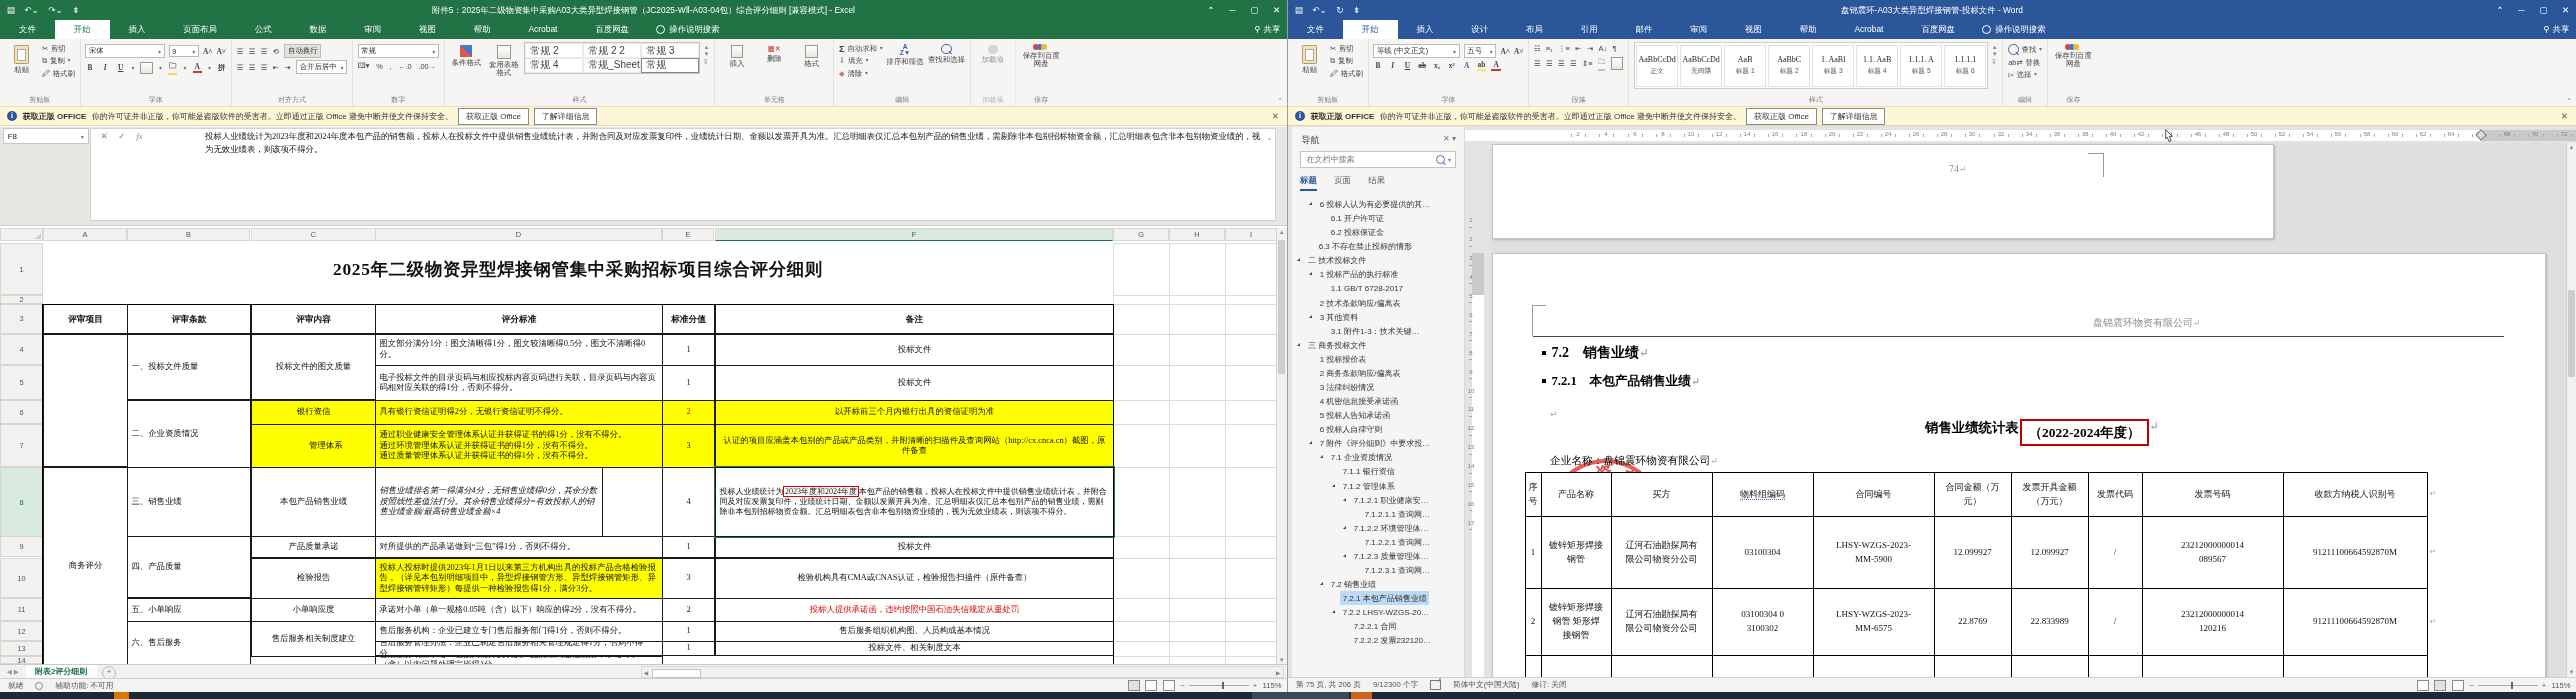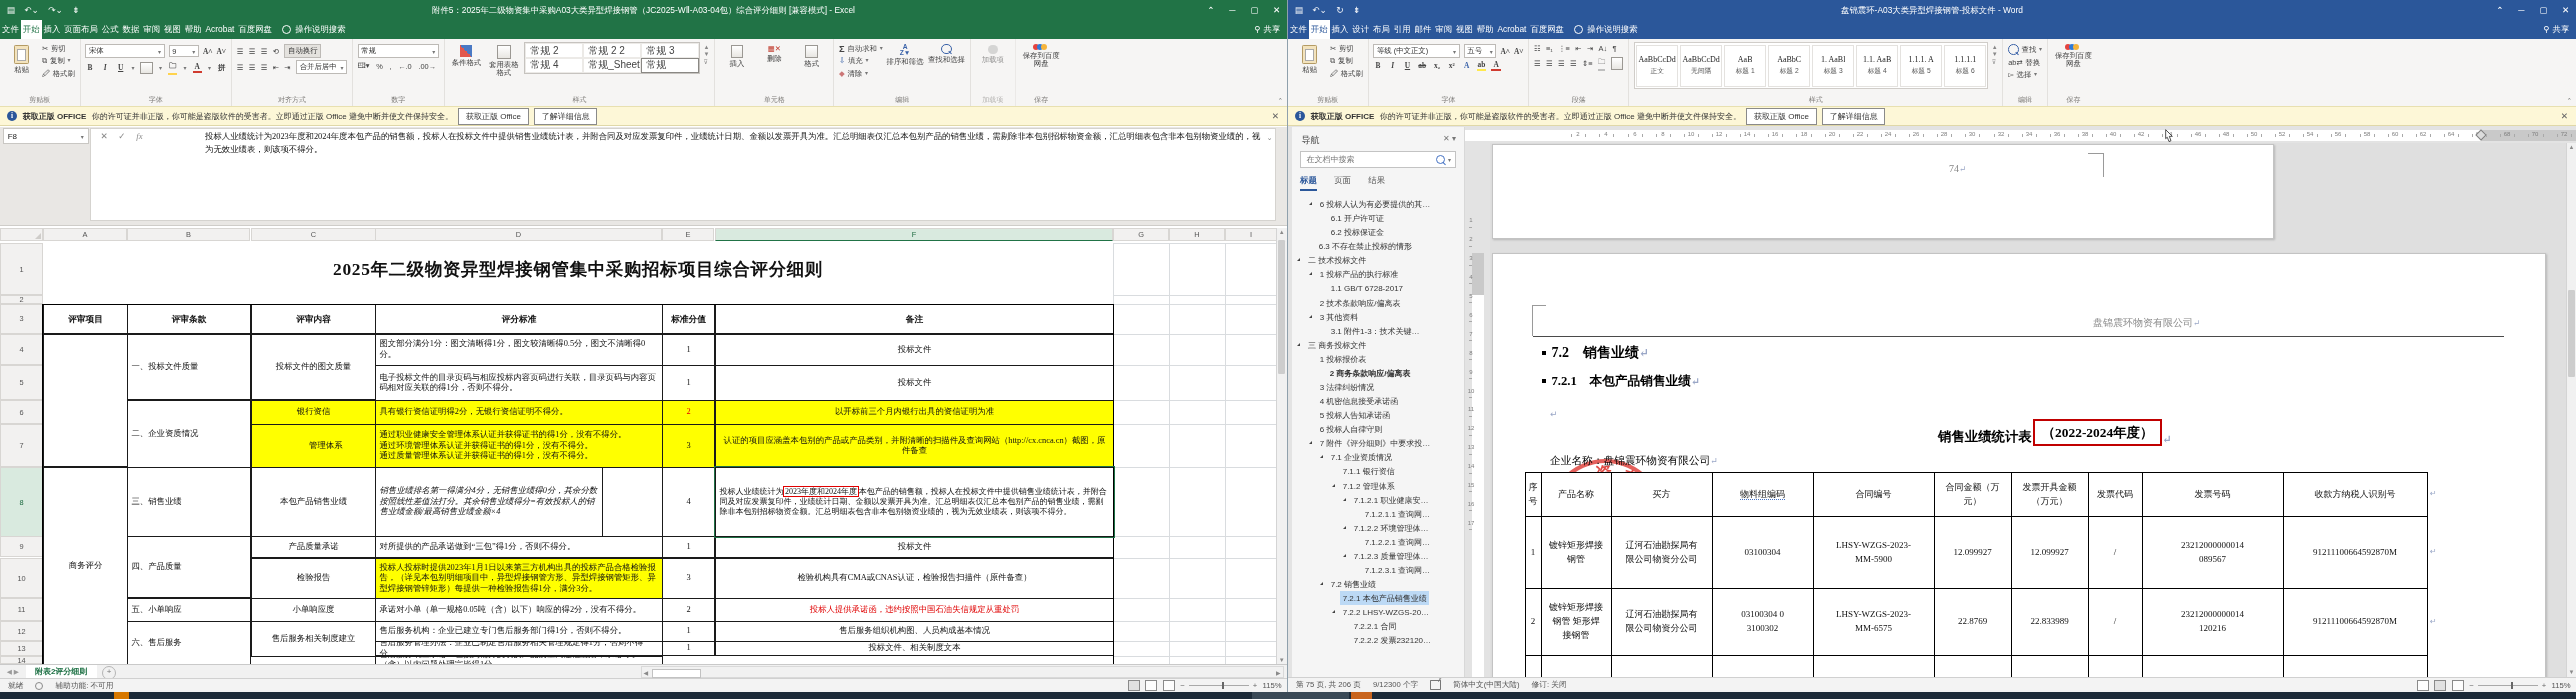--- a/index.html
+++ b/index.html
@@ -10,21 +10,21 @@
   #wd{left:1287px;width:1289px;background:#e3e3e3;border-left:0.7px solid #8fa0ac;box-sizing:border-box;}
   
   .tbar{position:absolute;top:0;left:0;right:0;height:20px;color:#fff;font-size:8.4px;}
   #xl .tbar{background:#217346;} #wd .tbar{background:#2b579a;}
   .qat{position:absolute;left:6.7px;top:0;height:20px;display:flex;align-items:center;gap:9.4px;font-size:8.7px;opacity:.95;}
   .ttl{position:absolute;left:134px;right:134px;top:0;line-height:20px;text-align:center;white-space:nowrap;overflow:hidden;font-size:8.4px;}
   .wctl{position:absolute;right:6.7px;top:0;height:20px;display:flex;align-items:center;gap:14.7px;font-size:8.7px;}
   
   .tabrow{position:absolute;top:20px;left:0;right:0;height:19px;display:flex;align-items:stretch;color:#fff;font-size:8.4px;}
   #xl .tabrow{background:#217346;} #wd .tabrow{background:#2b579a;}
-  .tab{padding:0 2px;line-height:19px;white-space:nowrap;}
+  .tab{padding:0 19px;line-height:19px;white-space:nowrap;}
   #xl .tab.act{background:#fff;color:#217346;}
   #wd .tab.act{background:#fff;color:#2b579a;}
   .searchhint{display:flex;align-items:center;gap:4px;padding:0 8px;line-height:19px;white-space:nowrap;}
   .bulb{display:inline-block;width:7.4px;height:7.4px;border:1px solid #fff;border-radius:50%;}
   .sharebtn{position:absolute;right:6.7px;top:20px;height:19px;line-height:19px;color:#fff;font-size:8.4px;display:flex;gap:3.4px;align-items:center;}
   
   .ribbon{position:absolute;top:39px;left:0;right:0;height:67px;background:#f6f5f4;border-bottom:0.7px solid #d2cfcb;
           display:flex;align-items:stretch;font-size:7.4px;color:#444;overflow:hidden;}
   .rgrp{position:relative;display:flex;align-items:flex-start;gap:3.4px;padding:3.4px 4.7px 10.7px 4.7px;border-right:0.7px solid #e3e1de;}
   .rlabel{position:absolute;bottom:0.7px;left:0;right:0;text-align:center;color:#7d7b78;font-size:7px;white-space:nowrap;}
@@ -1026,21 +1026,21 @@
           <div class="navitem" style="top: 28px;"><span class="txt" style="margin-left: 36px; display: inline-block;">6.2 投标保证金</span></div>
           <div class="navitem" style="top: 42px;"><span class="txt" style="margin-left: 24px; display: inline-block;">6.3 不存在禁止投标的情形</span></div>
           <div class="navitem" style="top: 56px;"><span class="tri" style="left: 5.4px;"></span><span class="txt" style="margin-left: 13.4px; display: inline-block;">二 技术投标文件</span></div>
           <div class="navitem" style="top: 70px;"><span class="tri" style="left: 17px;"></span><span class="txt" style="margin-left: 25px; display: inline-block;">1 投标产品的执行标准</span></div>
           <div class="navitem" style="top: 84px;"><span class="txt" style="margin-left: 36px; display: inline-block;">1.1 GB/T 6728-2017</span></div>
           <div class="navitem" style="top: 99px;"><span class="txt" style="margin-left: 25px; display: inline-block;">2 技术条款响应/偏离表</span></div>
           <div class="navitem" style="top: 113px;"><span class="tri" style="left: 17px;"></span><span class="txt" style="margin-left: 25px; display: inline-block;">3 其他资料</span></div>
           <div class="navitem" style="top: 127px;"><span class="txt" style="margin-left: 36px; display: inline-block;">3.1 附件1-3：技术关键…</span></div>
           <div class="navitem" style="top: 141px;"><span class="tri" style="left: 5.4px;"></span><span class="txt" style="margin-left: 13.4px; display: inline-block;">三 商务投标文件</span></div>
           <div class="navitem" style="top: 155px;"><span class="txt" style="margin-left: 25px; display: inline-block;">1 投标报价表</span></div>
-          <div class="navitem" style="top: 169px;"><span class="txt" style="margin-left: 35px; display: inline-block; font-weight: bold;">2 商务条款响应/偏离表</span></div>
+          <div class="navitem" style="top: 169px;"><span class="txt" style="margin-left: 25px; display: inline-block;">2 商务条款响应/偏离表</span></div>
           <div class="navitem" style="top: 183px;"><span class="txt" style="margin-left: 25px; display: inline-block;">3 法律纠纷情况</span></div>
           <div class="navitem" style="top: 197px;"><span class="txt" style="margin-left: 25px; display: inline-block;">4 机密信息接受承诺函</span></div>
           <div class="navitem" style="top: 211px;"><span class="txt" style="margin-left: 25px; display: inline-block;">5 投标人告知承诺函</span></div>
           <div class="navitem" style="top: 225px;"><span class="txt" style="margin-left: 25px; display: inline-block;">6 投标人自律守则</span></div>
           <div class="navitem" style="top: 239px;"><span class="tri" style="left: 17px;"></span><span class="txt" style="margin-left: 25px; display: inline-block;">7 附件《评分细则》中要求投…</span></div>
           <div class="navitem" style="top: 253px;"><span class="tri" style="left: 28px;"></span><span class="txt" style="margin-left: 36px; display: inline-block;">7.1 企业资质情况</span></div>
           <div class="navitem" style="top: 267px;"><span class="txt" style="margin-left: 48px; display: inline-block;">7.1.1 银行资信</span></div>
           <div class="navitem" style="top: 282px;"><span class="tri" style="left: 40px;"></span><span class="txt" style="margin-left: 48px; display: inline-block;">7.1.2 管理体系</span></div>
           <div class="navitem" style="top: 296px;"><span class="tri" style="left: 51px;"></span><span class="txt" style="margin-left: 59px; display: inline-block;">7.1.2.1 职业健康安…</span></div>
           <div class="navitem" style="top: 310px;"><span class="txt" style="margin-left: 70px; display: inline-block;">7.1.2.1.1 查询网…</span></div>
@@ -1063,21 +1063,21 @@
         <div class="cornermark" style="left:595px;top:8px;border-width:0.7px 0.7px 0 0;width:14.7px;height:23px"></div>
       </div>
 
       <div class="page" id="page75" style="left:2px;top:110px;width:1054px;height:440px">
         <div class="cornermark" style="left:39px;top:51px;border-width:0.7px 0 0 0.7px;width:13.4px;height:29.5px"></div>
         <span class="serif" style="position:absolute;right:345px;top:62px;color:#8a8a8a;font-size:10px"><span>盘锦震环物资有限公司</span><span class="pilc">↵</span></span>
         <div class="docline" style="left:40px;top:82px;width:971px"></div>
         <div class="serif" style="position:absolute;left:49px;top:90px;font-size:14px;font-weight:bold"><span class="hsq"></span><span>7.2　销售业绩</span><span class="pilc">↵</span></div>
         <div class="serif" style="position:absolute;left:49px;top:119px;font-size:12.7px;font-weight:bold"><span class="hsq"></span><span>7.2.1　本包产品销售业绩</span><span class="pilc">↵</span></div>
         <div style="position:absolute;left:57px;top:153px"><span class="pilc">↵</span></div>
-        <div class="serif" style="position:absolute;left:445px;top:165px;font-size:13.4px;font-weight:bold;display:flex;align-items:flex-end">
+        <div class="serif" style="position:absolute;left:432px;top:165px;font-size:13.4px;font-weight:bold;display:flex;align-items:flex-start">
           <span>销售业绩统计表</span>
             <span class="redbox2">（2022-2024年度）</span>
             <span class="pilc">↵</span>
         </div>
         <div class="serif" style="position:absolute;left:57px;top:200px;font-size:10.7px"><span>企业名称：盘锦震环物资有限公司</span><span class="pilc">↵</span></div>
         <div class="stamp" style="left:51px;top:205px">
           <span class="ring"></span>
           <span class="star">★</span>
           <span class="ch" style="left:25.5px;top:12px;transform:rotate(-38deg)">物</span>
           <span class="ch" style="left:52px;top:4px;transform:rotate(-10deg)">资</span>

